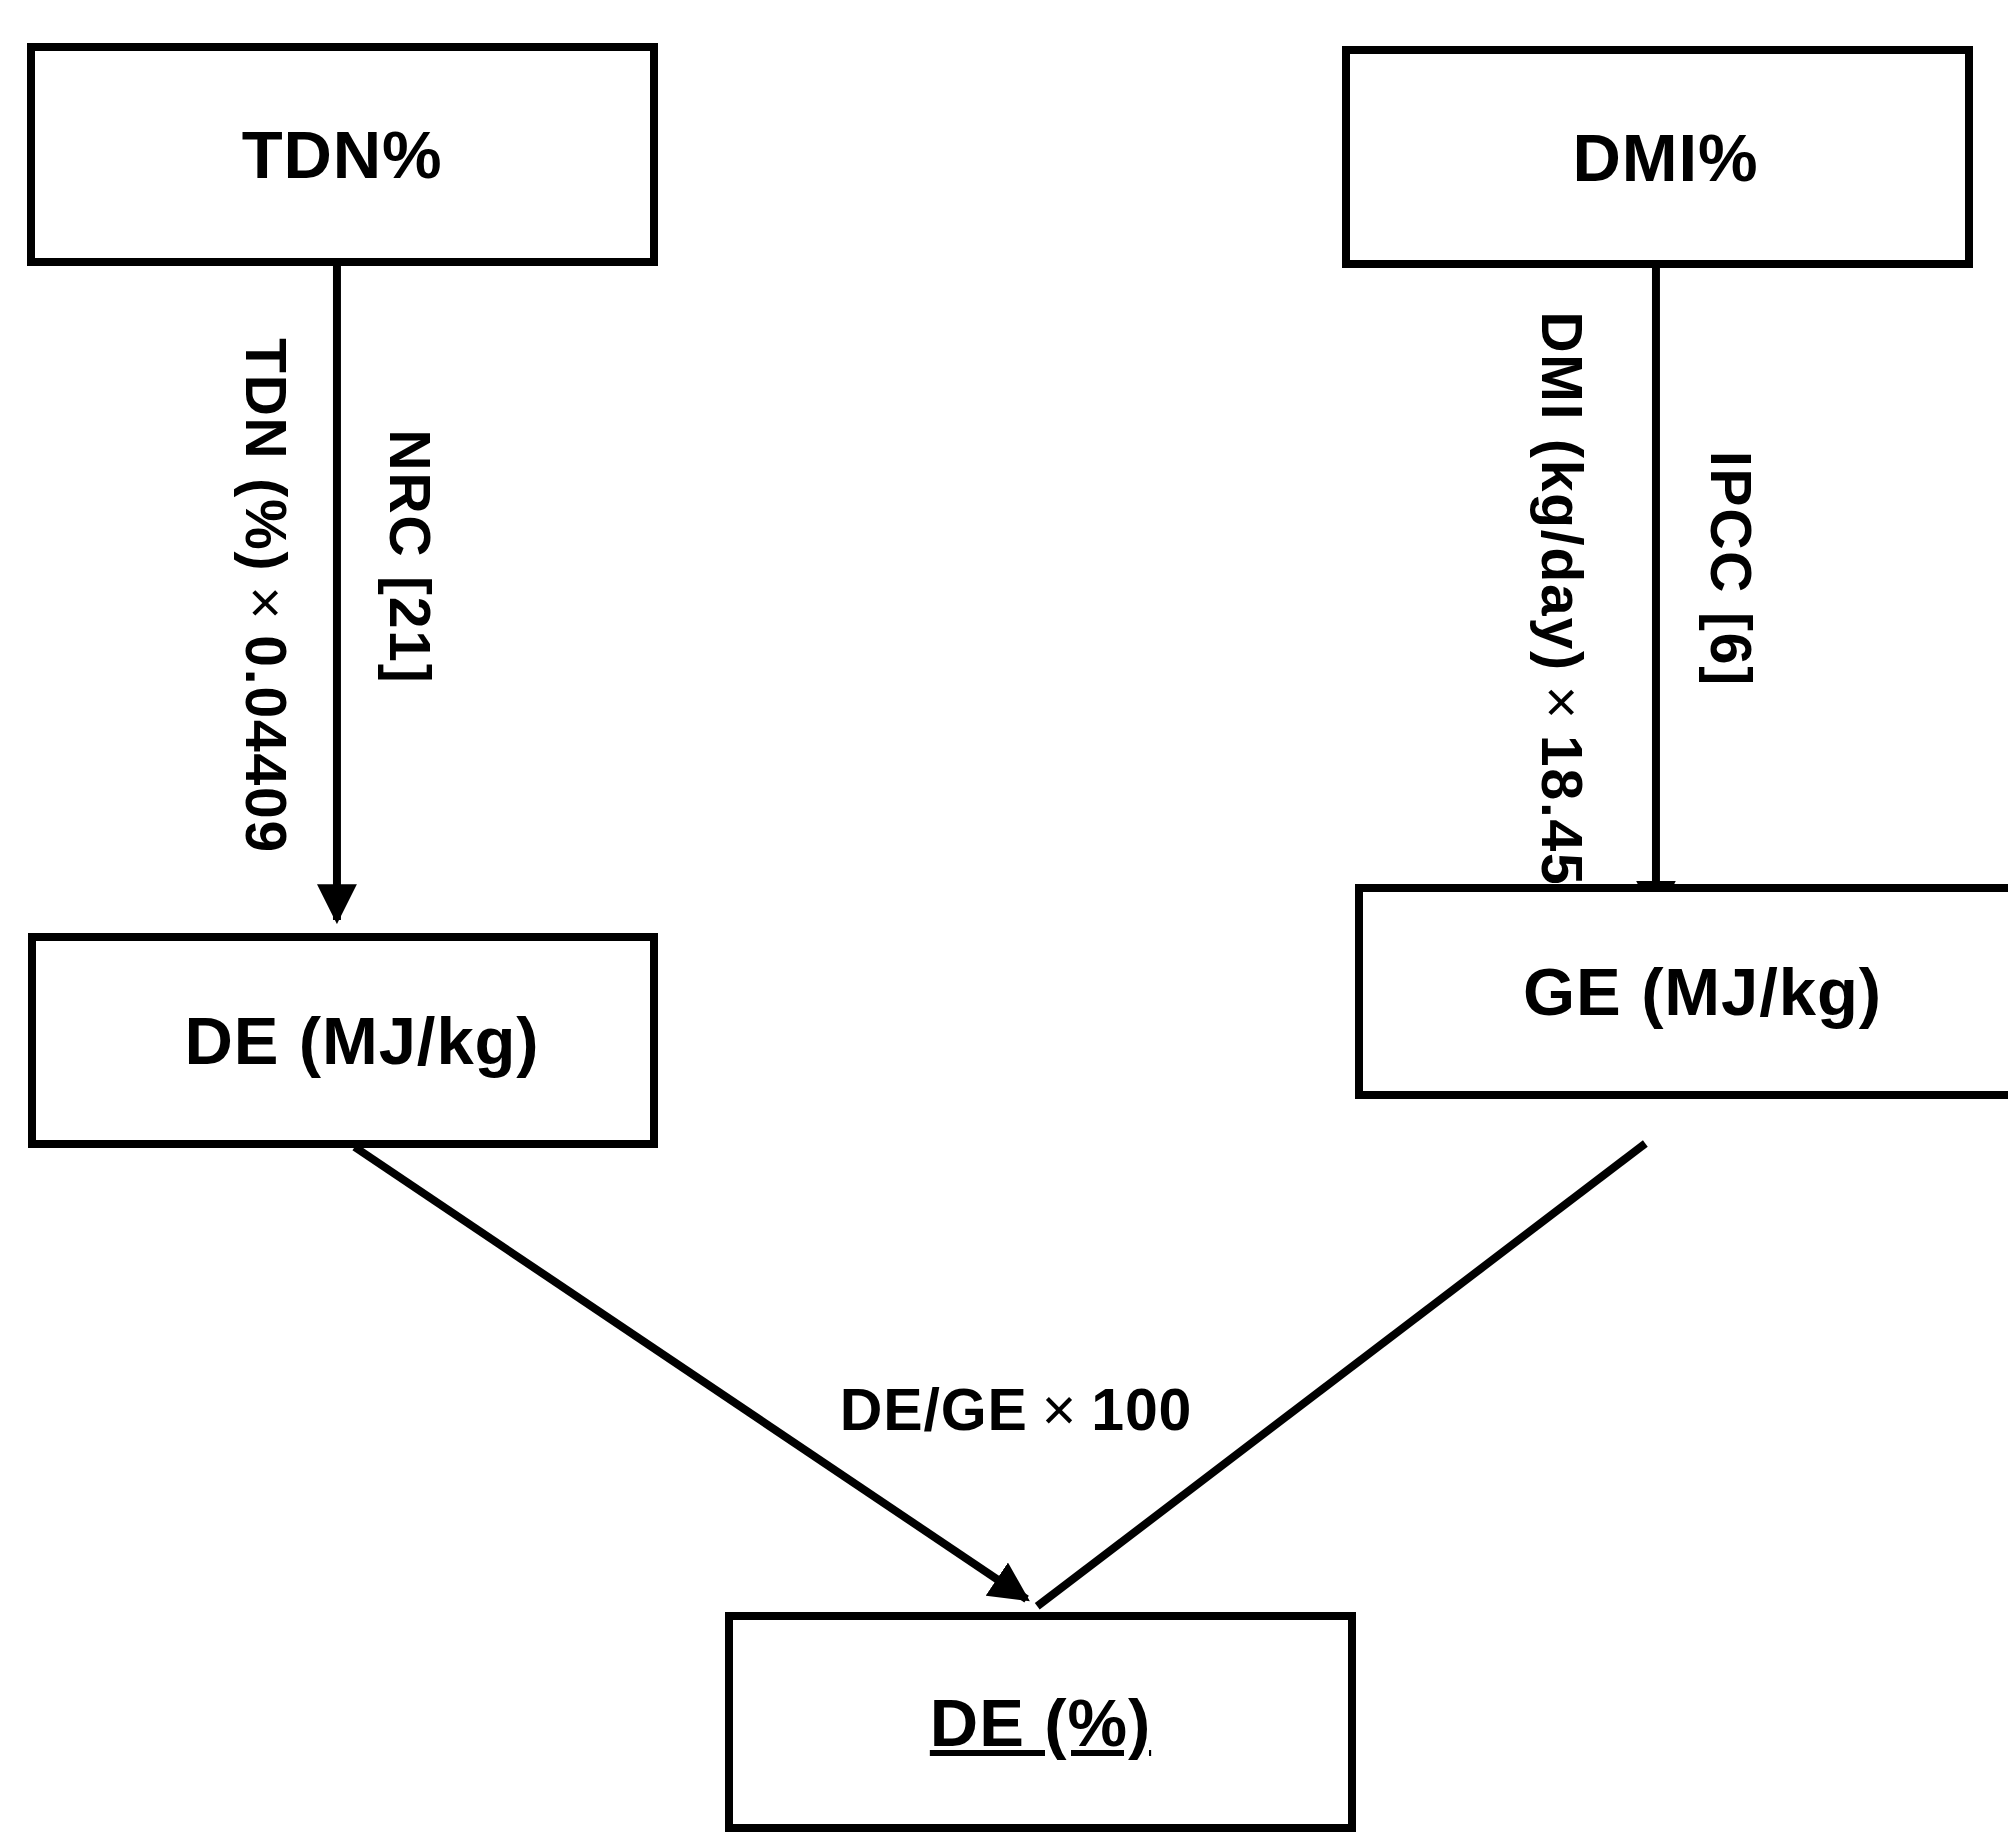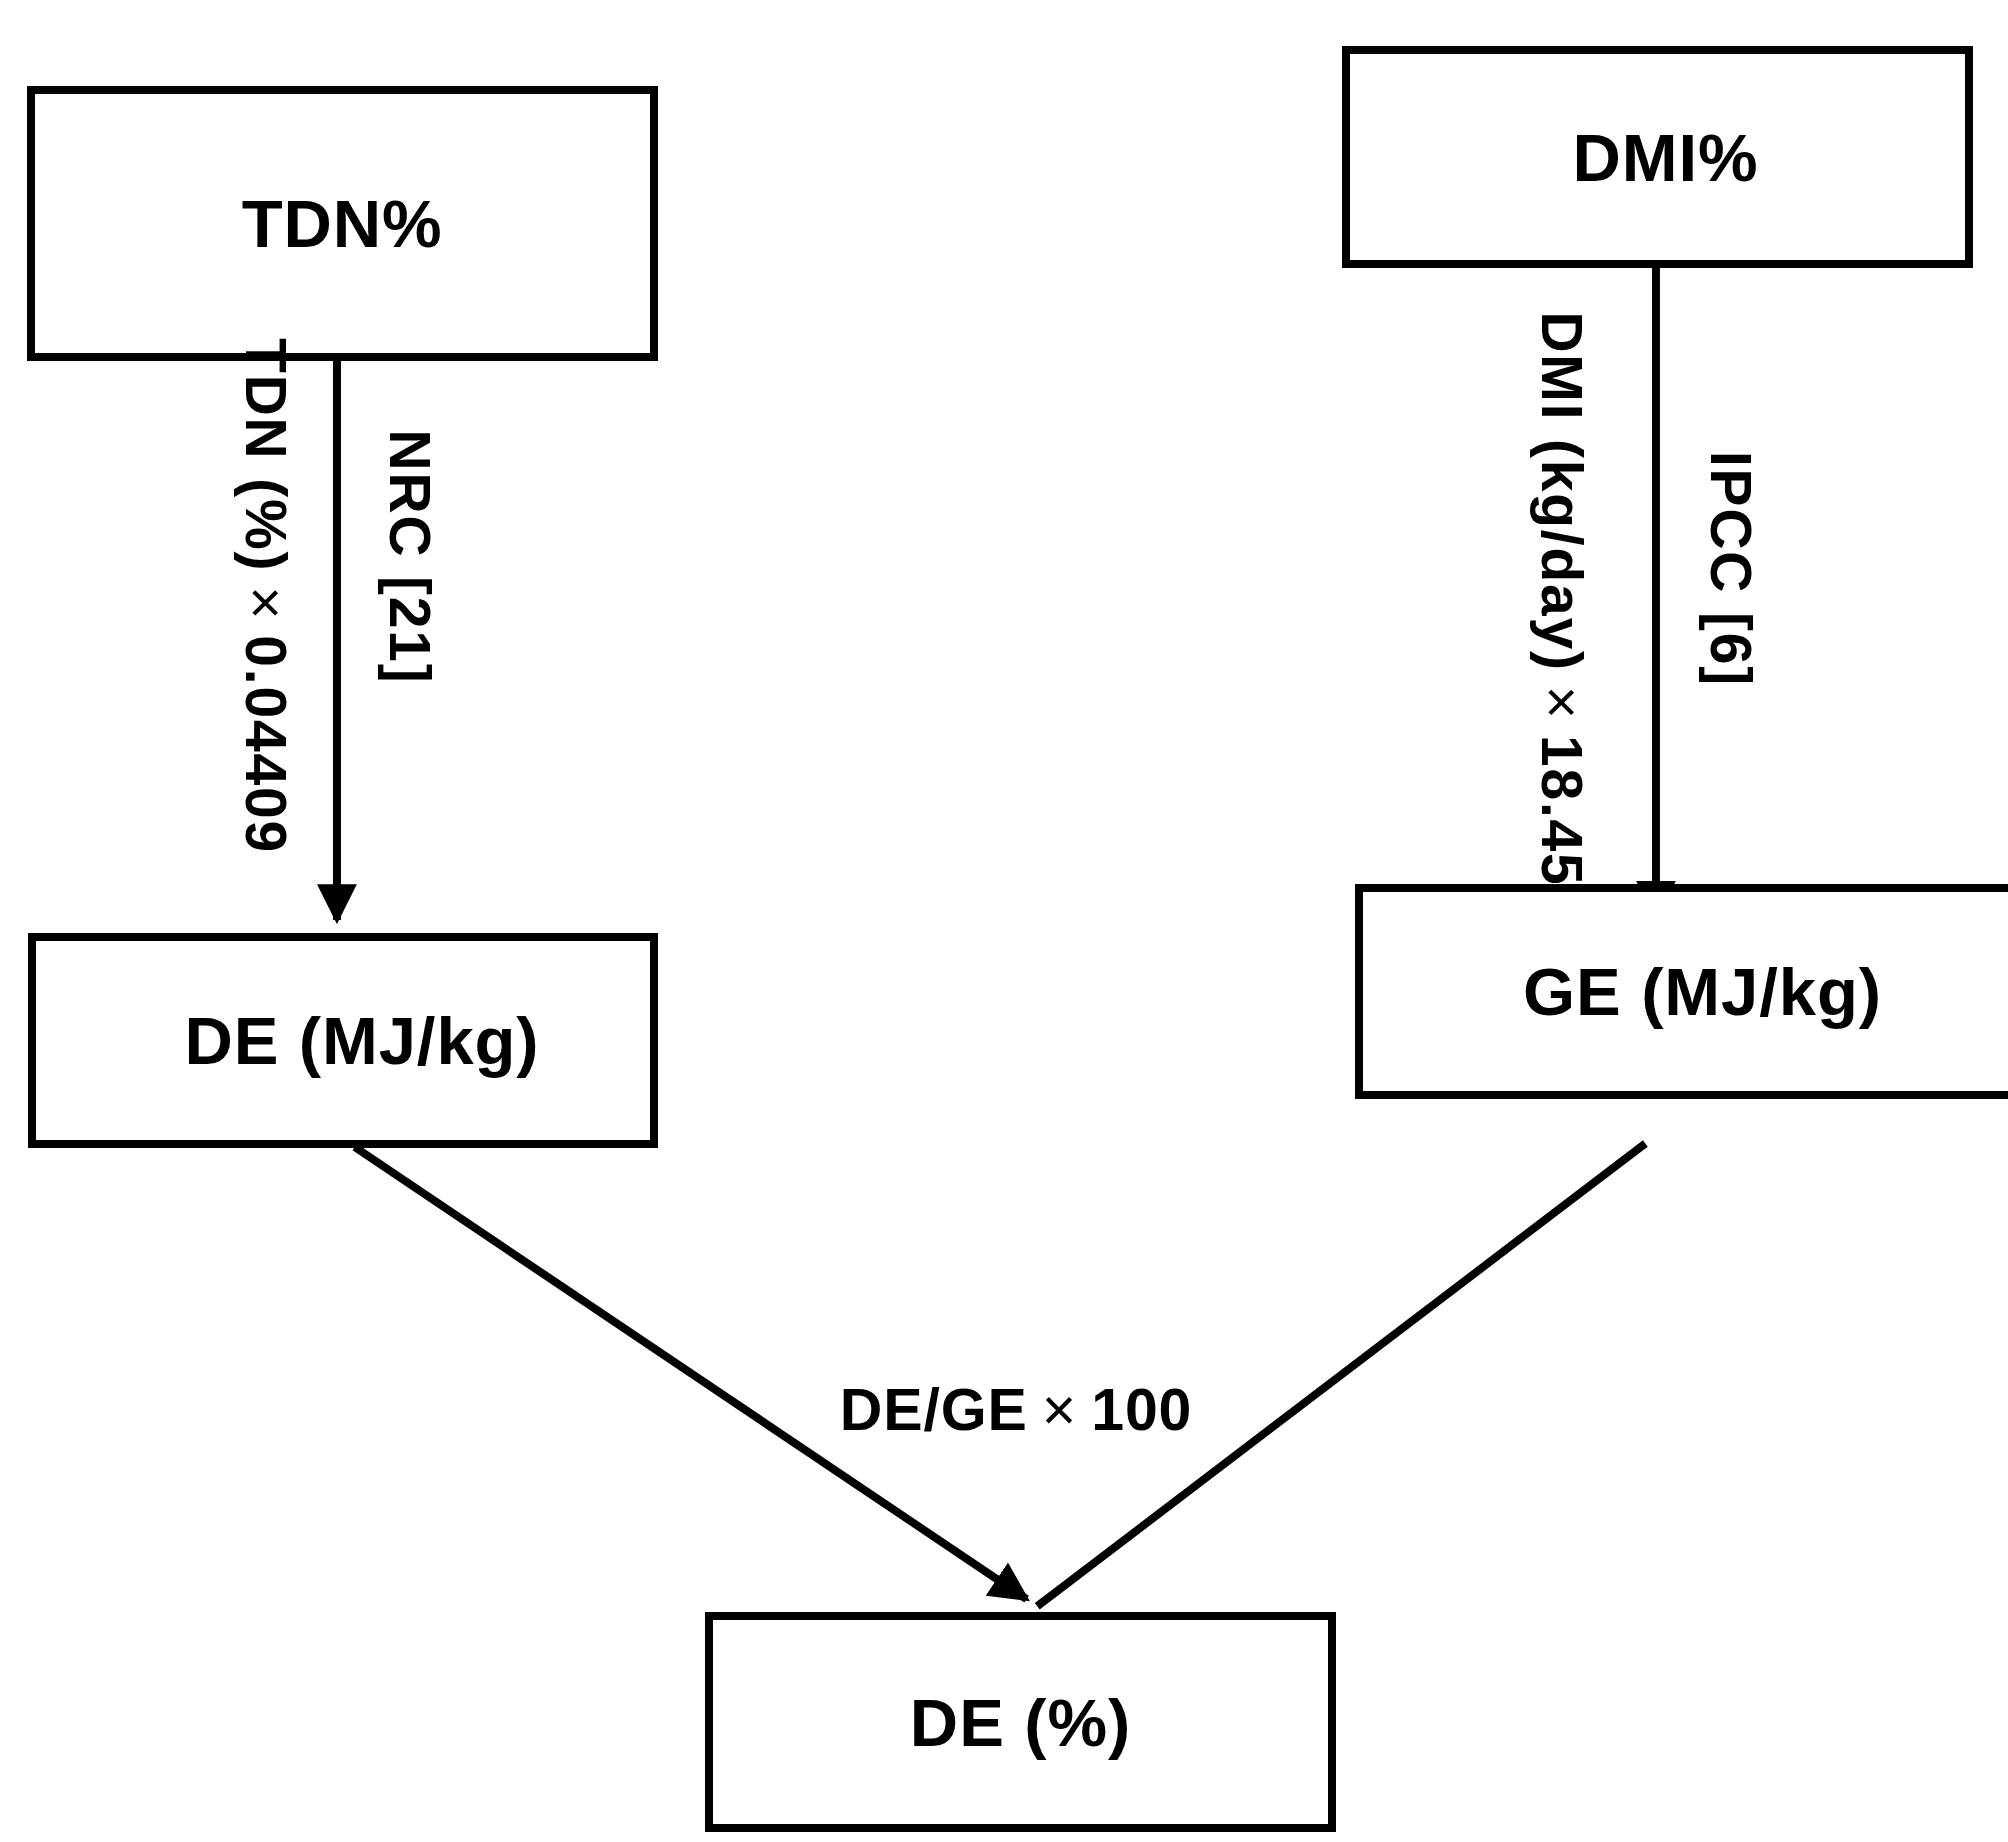--- a/index.html
+++ b/index.html
@@ -21,25 +21,25 @@
     box-sizing: border-box;
     border: 8.9px solid #000000;
     background: #ffffff;
     display: flex;
     align-items: center;
     justify-content: center;
     font-weight: 700;
     font-size: 67px;
     letter-spacing: 0.9px;
   }
-  #box-tdn   { left: 26.6px;   top: 43px;   width: 631px; height: 275px; margin-top: 43px; }
+  #box-tdn   { left: 26.6px;   top: 43px;   width: 631px; height: 223px; }
   #box-dmi   { left: 1342px; top: 46px;   width: 631px; height: 222px; padding-left: 16px; }
   #box-de    { left: 28px;   top: 933px; width: 630px; height: 215px; padding-left: 38px; }
   #box-ge    { left: 1355px; top: 884px; width: 695px; height: 215px; }
-  #box-depct { left: 705px;  top: 1612px; width: 631px; height: 220px; }
+  #box-depct { left: 725px;  top: 1612px; width: 631px; height: 220px; text-decoration: underline; }
 
   #arrows {
     position: absolute;
     left: 0;
     top: 0;
     width: 2008px;
     height: 1842px;
   }
 
   .vlabel {

